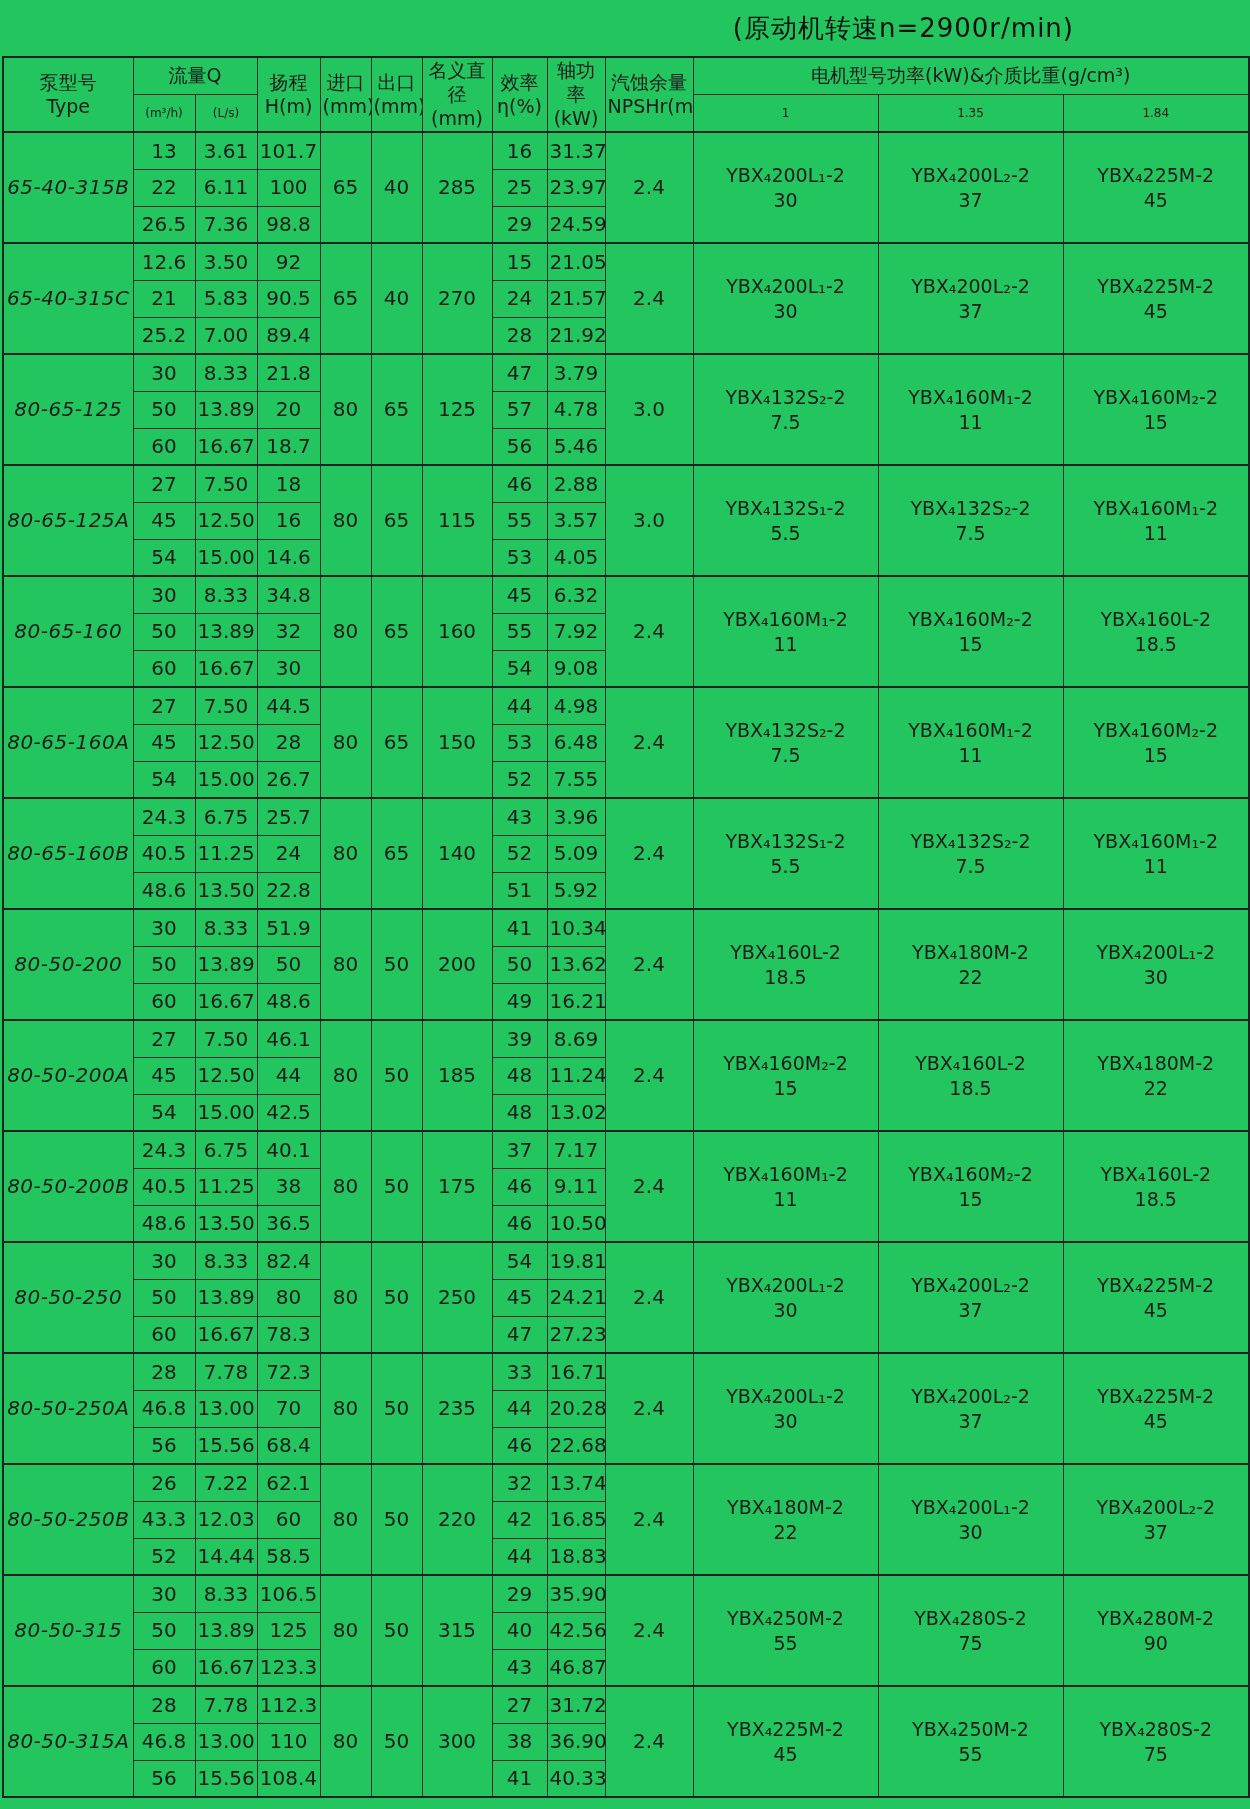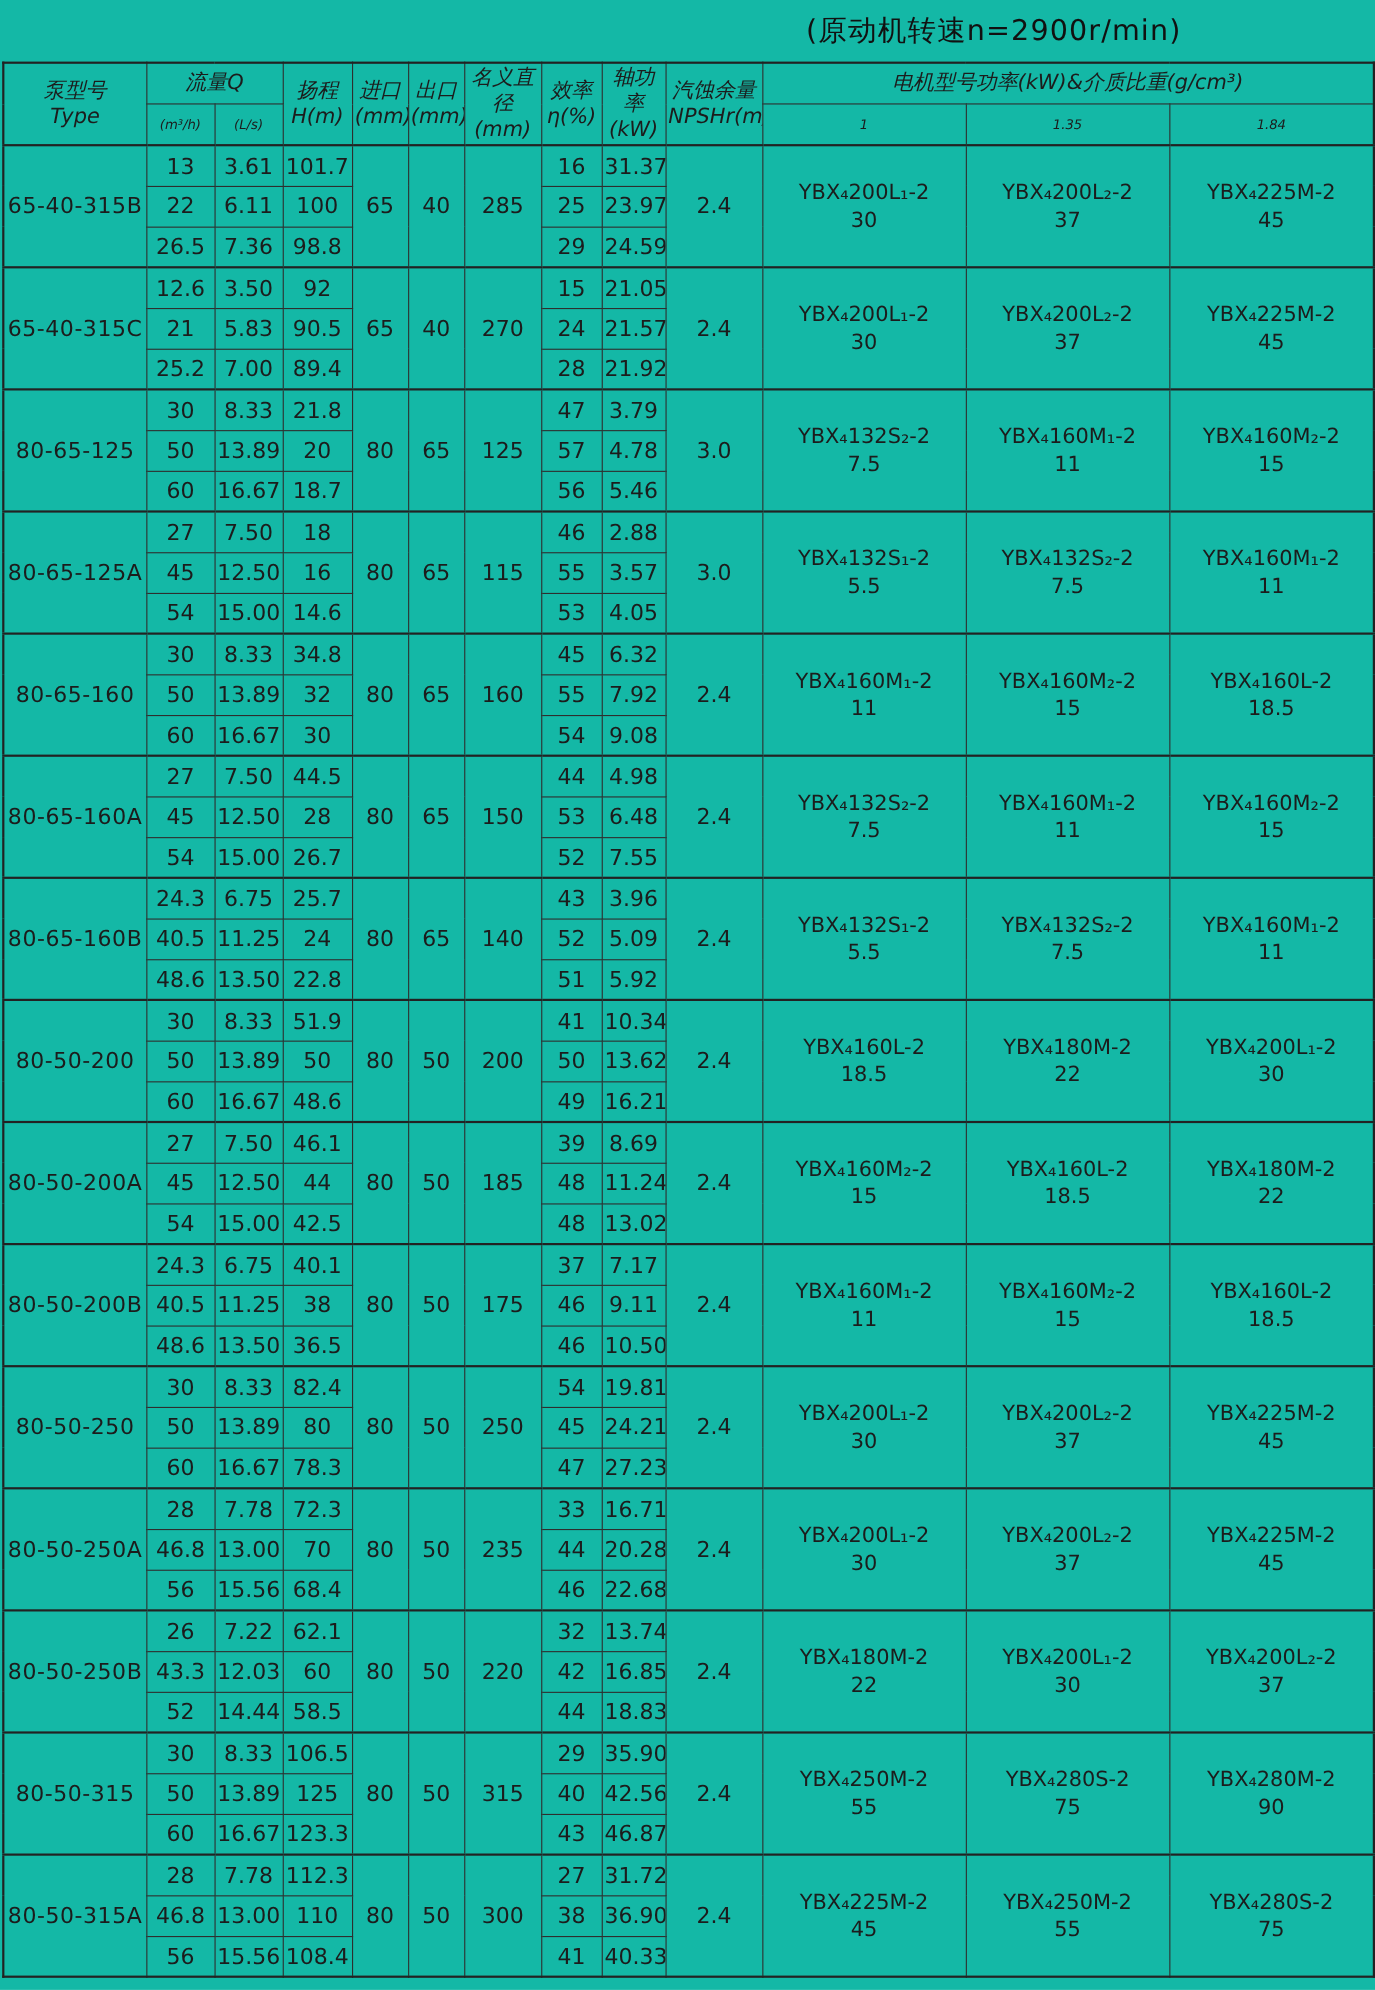--- a/index.html
+++ b/index.html
@@ -1,31 +1,31 @@
 <!DOCTYPE html>
 <html><head>
 <meta charset="utf-8">
 <style>
   html,body{margin:0;padding:0;background:#ffffff;color:#1c1c1c;
     font-family:"DejaVu Sans","Liberation Sans",sans-serif;}
-  .page{width:1250px;height:1809px;background:#14b8a6;box-sizing:border-box;overflow:hidden;}
+  .page{width:1250px;height:1809px;background:#22c55e;box-sizing:border-box;overflow:hidden;}
   .annotation{height:56px;line-height:56px;text-align:right;padding-right:176px;
     font-size:26px;letter-spacing:1px;color:#111;}
   table.spec{border-collapse:collapse;margin-left:2px;width:1246px;table-layout:fixed;
     border:2px solid #222;}
   table.spec th,table.spec td{border:1px solid #2e2e2e;text-align:center;vertical-align:middle;
     padding:1px 2px;font-weight:normal;box-sizing:border-box;overflow:hidden;}
   thead th{font-size:19px;line-height:1.25;padding:3px 1px;}
   thead .unit-row th{font-size:12px;height:30px;}
   thead tr:first-child th{height:30px;}
   tbody td{font-size:20px;height:37px;line-height:1.15;}
-  td.model-cell{font-size:20px;letter-spacing:0.5px;}
+  td.model-cell{font-size:20px;letter-spacing:0.5px;font-style:italic;}
   td.motor-cell{font-size:19px;line-height:1.3;}
   tr.group-start td{border-top:2px solid #222;}
-  thead{border-bottom:2px solid #0f766e;font-style:italic;}
+  thead{border-bottom:2px solid #0f766e;}
   .two-line span{display:block;}
 </style>
 </head>
 <body>
 
 <div class="page">
   <div class="annotation">(原动机转速n=2900r/min)</div>
 
   <table class="spec">
     <colgroup>

